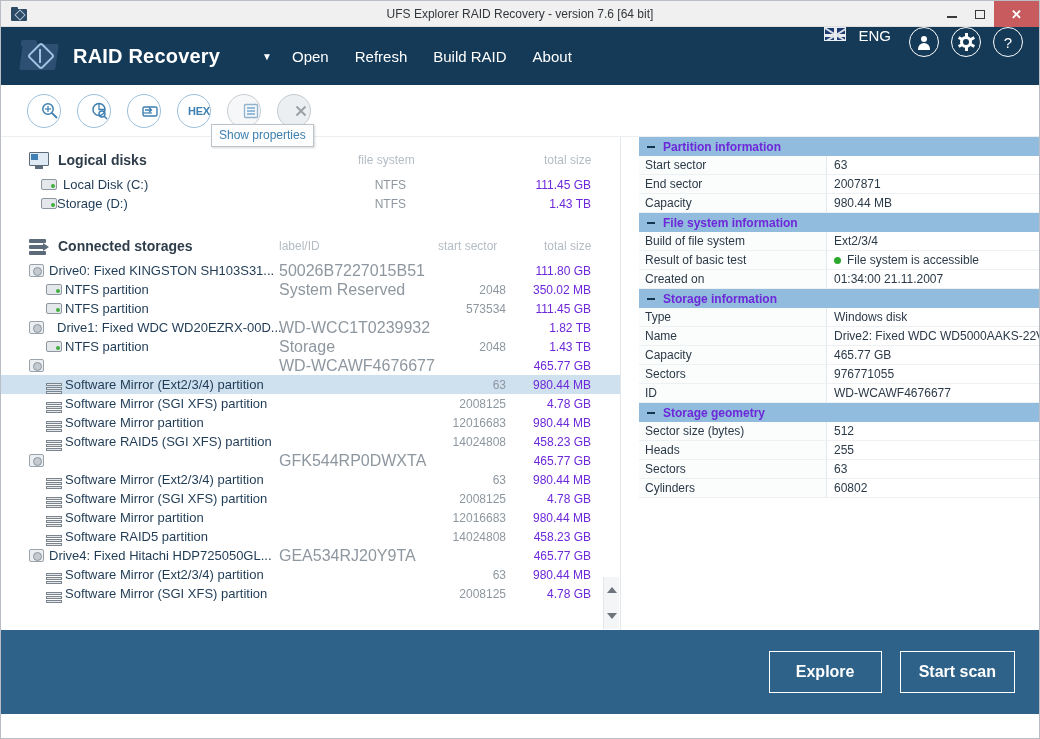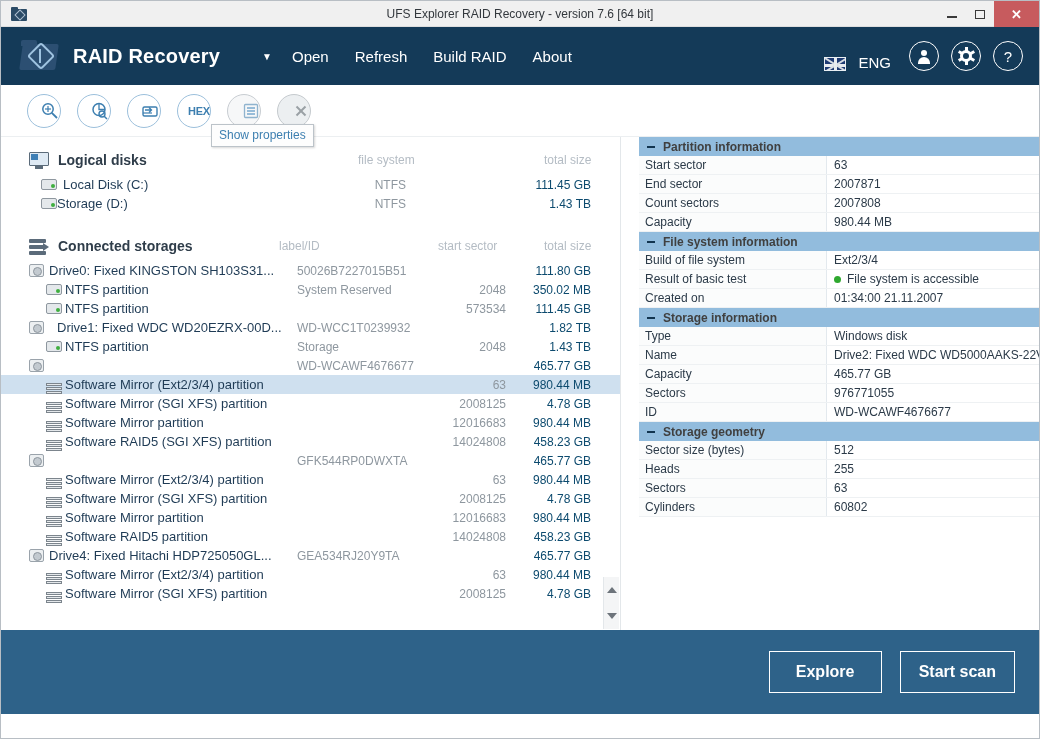--- a/index.html
+++ b/index.html
@@ -106,21 +106,21 @@
   }
   .menu {
     display: flex; align-items: center; gap: 26px;
     margin-left: 18px;
   }
   .menu-item {
     font-size: 15px; color: #ffffff; cursor: pointer;
   }
   .header-right {
     position: absolute; right: 16px; top: 0; height: 44px;
-    display: flex; align-items: flex-end; gap: 12px;
+    display: flex; align-items: flex-start; gap: 12px;
   }
   .flag {
     width: 22px; height: 14px; position: relative;
     background: #1d3a73; border: 1px solid #e9eef3; overflow: hidden;
   }
   .flag::before {
     content:""; position: absolute; left: 0; top: 5.5px;
     width: 22px; height: 3px; background: #e8ecef;
   }
   .flag::after {
@@ -267,30 +267,29 @@
   .row {
     position: relative;
     height: 19px;
     display: flex; align-items: center;
     font-size: 13px; color: #1f3b55;
     cursor: pointer;
   }
   .row.selected { background: #cfe0ef; }
   .row .name { position: absolute; white-space: nowrap; }
   .row .meta {
-    position: absolute; font-size: 12px; color: #8e979f;
+    position: absolute; font-size: 16px; color: #8e979f;
     white-space: nowrap;
-    margin-left: 18px;
   }
   .row .num {
     position: absolute; font-size: 12px; color: #8e979f;
     text-align: right; white-space: nowrap;
   }
   .row .size {
-    position: absolute; font-size: 12px; color: #0c4a6e;
+    position: absolute; font-size: 12px; color: #6d28d9;
     text-align: right; white-space: nowrap;
   }
 
   
   .ic { position: absolute; }
   .ic-disk {
     width: 15px; height: 13px;
     background: #eceff1; border: 1.4px solid #9aa3ab; border-radius: 2px;
   }
   .ic-disk::after {
@@ -330,21 +329,21 @@
     border-right: 5px solid transparent;
   }
   .scroll-arrows .up { border-bottom: 6px solid #6d747b; }
   .scroll-arrows .dn { border-top: 6px solid #6d747b; }
 
   
   .prop-section {
     display: flex; align-items: center;
     height: 19px;
     background: #92bcdd;
-    color: #404040;
+    color: #6d28d9;
     font-size: 12px; font-weight: bold;
     padding-left: 8px;
   }
   .prop-section .minus {
     width: 8px; height: 2px; background: #11344f; margin-right: 8px;
   }
   .prop-row {
     display: flex;
     height: 19px;
     border-bottom: 1px solid #eef1f3;
@@ -725,26 +724,20 @@
             <span>63</span>
           </div>
         </div>
         <div class="prop-row">
           <div class="k">End sector</div>
           <div class="v">
             <span>2007871</span>
           </div>
         </div>
         <div class="prop-row">
-          <div class="k">Count sectors</div>
-          <div class="v">
-            <span>2007808</span>
-          </div>
-        </div>
-        <div class="prop-row">
           <div class="k">Capacity</div>
           <div class="v">
             <span>980.44 MB</span>
           </div>
         </div>
         <div class="prop-section">
           <span class="minus"></span>
           <span>File system information</span>
         </div>
         <div class="prop-row">

